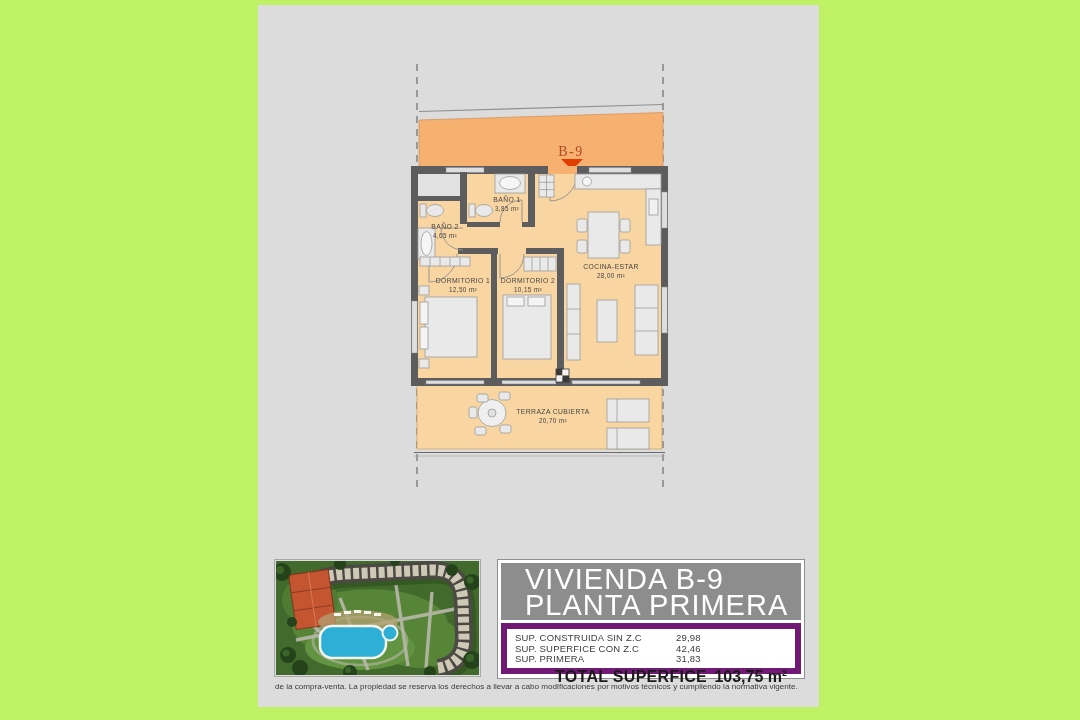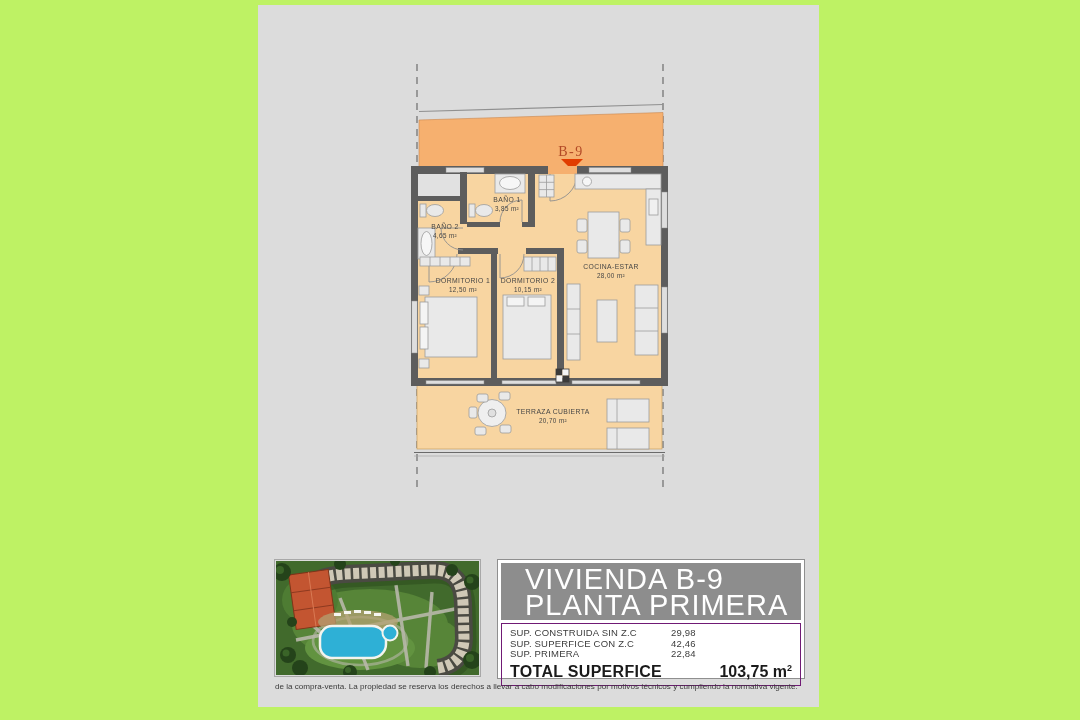--- a/index.html
+++ b/index.html
@@ -9,26 +9,26 @@
   svg{position:absolute;left:0;top:0;}
   svg text{font-family:"Liberation Sans",sans-serif;}
   .rlabel{fill:#454545;letter-spacing:0.4px;}
   .unit-label{font-family:"Liberation Serif",serif;fill:#b34a26;letter-spacing:1.5px;}
 
   
   .titleblock{position:absolute;left:497px;top:559px;width:308px;height:120px;background:#fff;
               border:1px solid #8f8f8f;box-sizing:border-box;padding:3px;}
   .tb-header{background:#8d8d8d;height:57px;color:#fff;padding:3px 0 0 24px;box-sizing:border-box;}
   .tb-header div{font-size:29px;line-height:26px;letter-spacing:1px;font-weight:400;}
-  .tb-stats{border:1px solid #701a75;margin-top:3px;height:63px;box-sizing:border-box;
+  .tb-stats{border:6px solid #701a75;margin-top:3px;height:51px;box-sizing:border-box;
             padding:4px 8px 2px 8px;}
   .tb-row{display:flex;font-size:9.5px;line-height:10.5px;color:#3c3c3c;letter-spacing:0.2px;}
   .tb-row .lbl{width:161px;}
   .tb-total{display:flex;justify-content:space-between;align-items:flex-end;margin-top:3px;}
-  .tb-total .t-lbl{font-weight:bold;font-size:16px;letter-spacing:0.3px;color:#1a1a1a;}
+  .tb-total .t-lbl{font-weight:bold;font-size:16px;letter-spacing:0.3px;color:#1a1a1a;margin-left:40px;}
   .tb-total .t-val{font-weight:bold;font-size:16px;color:#1a1a1a;}
   .tb-total sup{font-size:9px;}
 
   
   .disclaimer{position:absolute;left:275px;top:682px;font-size:8.1px;line-height:10px;
               color:#3a3a3a;}
   .disclaimer div{white-space:nowrap;}
 
   
   .photo-frame{position:absolute;left:274px;top:559px;width:207px;height:118px;
@@ -272,21 +272,21 @@
       <div class="tb-row">
         <span class="lbl">SUP. CONSTRUIDA SIN Z.C</span>
         <span class="val">29,98</span>
       </div>
       <div class="tb-row">
         <span class="lbl">SUP. SUPERFICE CON Z.C</span>
         <span class="val">42,46</span>
       </div>
       <div class="tb-row">
         <span class="lbl">SUP. PRIMERA</span>
-        <span class="val">22,84</span>
+        <span class="val">31,83</span>
       </div>
       <div class="tb-total">
         <span class="t-lbl">TOTAL SUPERFICE</span>
         <span class="t-val"><span>103,75 m</span><sup>2</sup></span>
       </div>
     </div>
   </div>
 
   <div class="disclaimer">
     <div>de la compra-venta. La propiedad se reserva los derechos a llevar a cabo modificaciones por motivos técnicos y cumpliendo la normativa vigente.</div>

